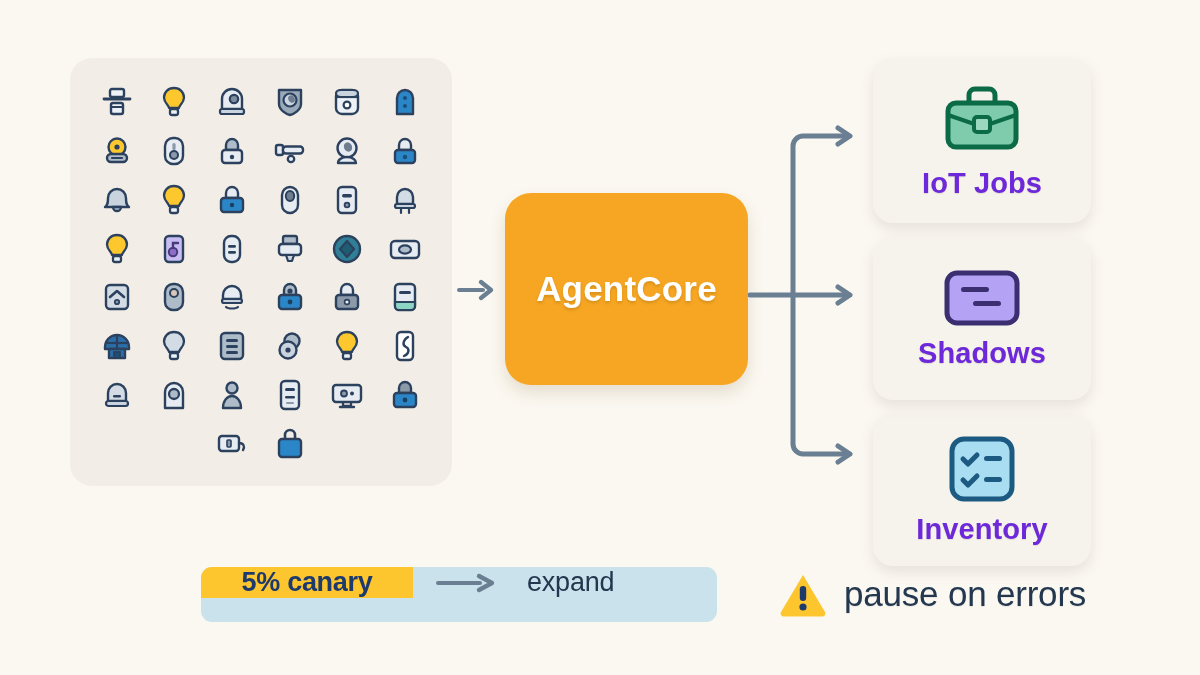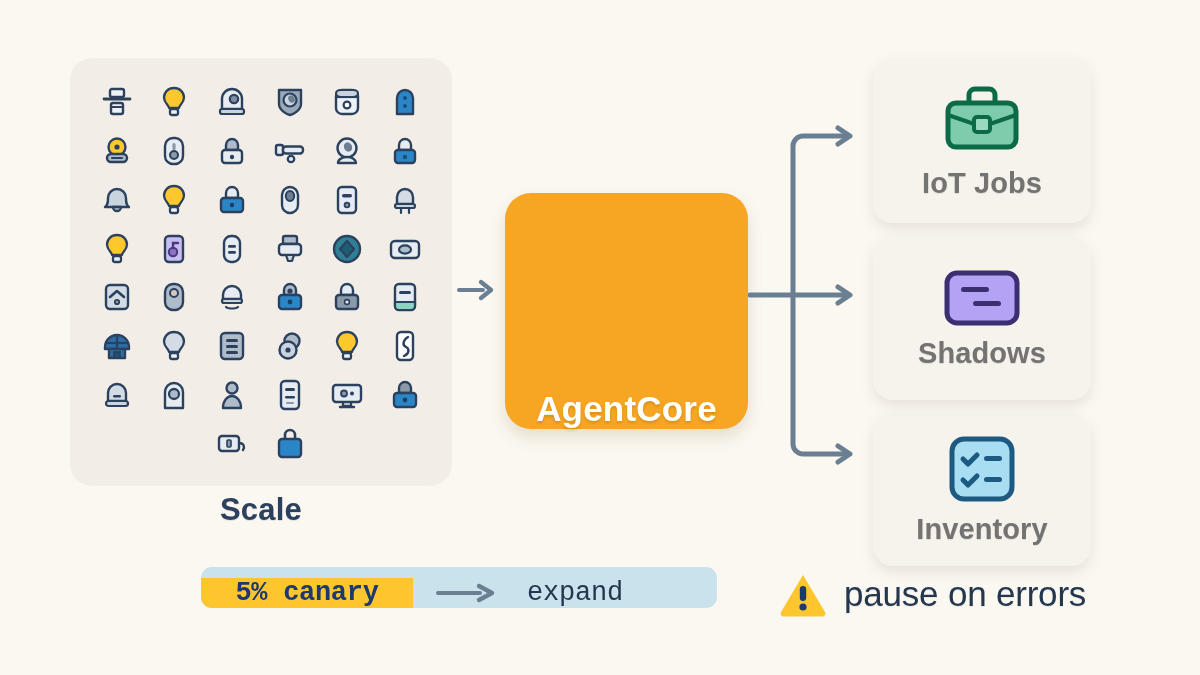--- a/index.html
+++ b/index.html
@@ -52,25 +52,25 @@
   #input-arrow {
     position: absolute;
     left: 455px; top: 272px;
     width: 42px; height: 36px;
   }
 
   
   #agentcore {
     position: absolute;
     left: 505px; top: 193px;
-    width: 243px; height: 236px;
+    width: 243px; height: 192px;
     background: #F6A623;
     border-radius: 26px;
     box-shadow: 0 8px 16px rgba(120,90,30,.16);
-    display: flex; align-items: flex-end; justify-content: center;
+    display: flex; align-items: center; justify-content: center;
   }
   #agentcore-label {
     font-size: 35px;
     font-weight: bold;
     color: #FFFFFF;
     letter-spacing: .2px;
     text-shadow: 0 2px 3px rgba(140,90,10,.30);
   }
 
   
@@ -88,35 +88,34 @@
     align-items: center; justify-content: center;
   }
   #card-0 { top: 58px;  height: 165px; }
   #card-1 { top: 237px; height: 163px; }
   #card-2 { top: 414px; height: 152px; }
   .dest-icon { display:block; }
   .dest-label {
     margin-top: 8px;
     font-size: 29px;
     font-weight: bold;
-    color: #737373;
+    color: #6d28d9;
     letter-spacing: .1px;
     text-shadow: 0 1px 1px rgba(0,0,0,.10);
   }
 
   
   #rollout-bar {
     position: absolute;
     left: 201px; top: 567px;
-    width: 516px; height: 41px;
+    width: 516px; height: 55px;
     border-radius: 11px;
     overflow: hidden;
-    display: flex; align-items: flex-end;
+    display: flex; align-items: flex-start;
     background: #C9E2EC;
-    font-family: Liberation Mono, monospace;
   }
   #rollout-canary {
     width: 212px;
     background: #FDC62E;
     display: flex; align-items: center; justify-content: center;
     font-size: 27px; font-weight: bold;
     color: #1E3A6D;
     letter-spacing: -.3px;
   }
   #rollout-rest {
@@ -377,21 +376,20 @@
       </svg>
       <svg class="gicon" viewBox="0 0 36 36">
         <path d="M13 13V9a5 5 0 0 1 10 0v4" fill="none" stroke="#2C415E" stroke-width="2.6" stroke-linecap="round"></path>
         <rect x="7" y="13" width="22" height="18" rx="3" fill="#2B86C8" stroke="#2C415E" stroke-width="2.4"></rect>
       </svg>
       <span></span>
       <span></span>
     </div>
   </div>
 
-  <div id="scale-label">Scale</div>
 
   <svg id="input-arrow" viewBox="0 0 42 36">
     <line x1="4" y1="18" x2="28" y2="18" stroke="#6B7F93" stroke-width="4" stroke-linecap="round"></line>
     <path d="M26 10l10 8-10 8" fill="none" stroke="#6B7F93" stroke-width="4.4" stroke-linecap="round" stroke-linejoin="round"></path>
   </svg>
 
   <div id="agentcore">
     <span id="agentcore-label">AgentCore</span>
   </div>
 

